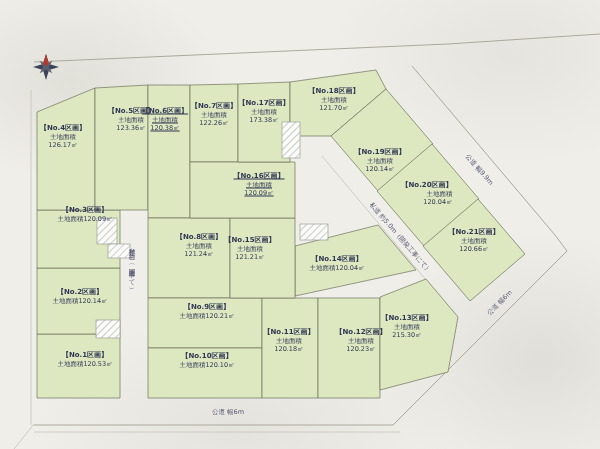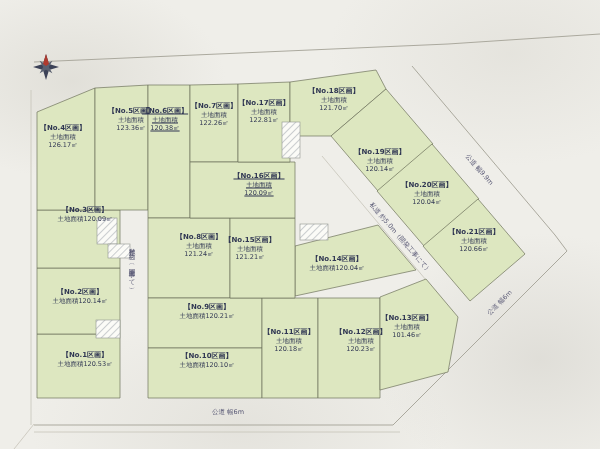--- a/index.html
+++ b/index.html
@@ -143,52 +143,52 @@
         <div class="pl-line">120.18㎡</div>
       </div>
       <div class="plot-label" style="left: 345px; top: 340px; padding-left: 32px;">
         <div class="pl-title">【No.12区画】</div>
         <div class="pl-line">土地面積</div>
         <div class="pl-line">120.23㎡</div>
       </div>
       <div class="plot-label" style="left: 407px; top: 326px;">
         <div class="pl-title">【No.13区画】</div>
         <div class="pl-line">土地面積</div>
-        <div class="pl-line">101.46㎡</div>
+        <div class="pl-line">215.30㎡</div>
       </div>
       <div class="plot-label" style="left: 337px; top: 263px; text-align: center;">
         <div class="pl-title">【No.14区画】</div>
         <div class="pl-line">土地面積120.04㎡</div>
       </div>
       <div class="plot-label" style="left: 250px; top: 248px;">
         <div class="pl-title">【No.15区画】</div>
         <div class="pl-line">土地面積</div>
         <div class="pl-line">121.21㎡</div>
       </div>
       <div class="plot-label" style="left: 259px; top: 184px; text-decoration: underline;">
         <div class="pl-title">【No.16区画】</div>
         <div class="pl-line">土地面積</div>
         <div class="pl-line">120.09㎡</div>
       </div>
       <div class="plot-label" style="left: 264px; top: 111px;">
         <div class="pl-title">【No.17区画】</div>
         <div class="pl-line">土地面積</div>
-        <div class="pl-line">122.81㎡</div>
+        <div class="pl-line">173.38㎡</div>
       </div>
       <div class="plot-label" style="left: 334px; top: 99px;">
         <div class="pl-title">【No.18区画】</div>
         <div class="pl-line">土地面積</div>
         <div class="pl-line">121.70㎡</div>
       </div>
       <div class="plot-label" style="left: 380px; top: 132px; margin-top: 28px;">
         <div class="pl-title">【No.19区画】</div>
         <div class="pl-line">土地面積</div>
         <div class="pl-line">120.14㎡</div>
       </div>
-      <div class="plot-label" style="left: 427px; top: 193px;">
+      <div class="plot-label" style="left: 427px; top: 193px; text-align: right;">
         <div class="pl-title">【No.20区画】</div>
         <div class="pl-line">土地面積</div>
         <div class="pl-line">120.04㎡</div>
       </div>
       <div class="plot-label" style="left: 474px; top: 240px;">
         <div class="pl-title">【No.21区画】</div>
         <div class="pl-line">土地面積</div>
         <div class="pl-line">120.66㎡</div>
       </div>
     </div>

